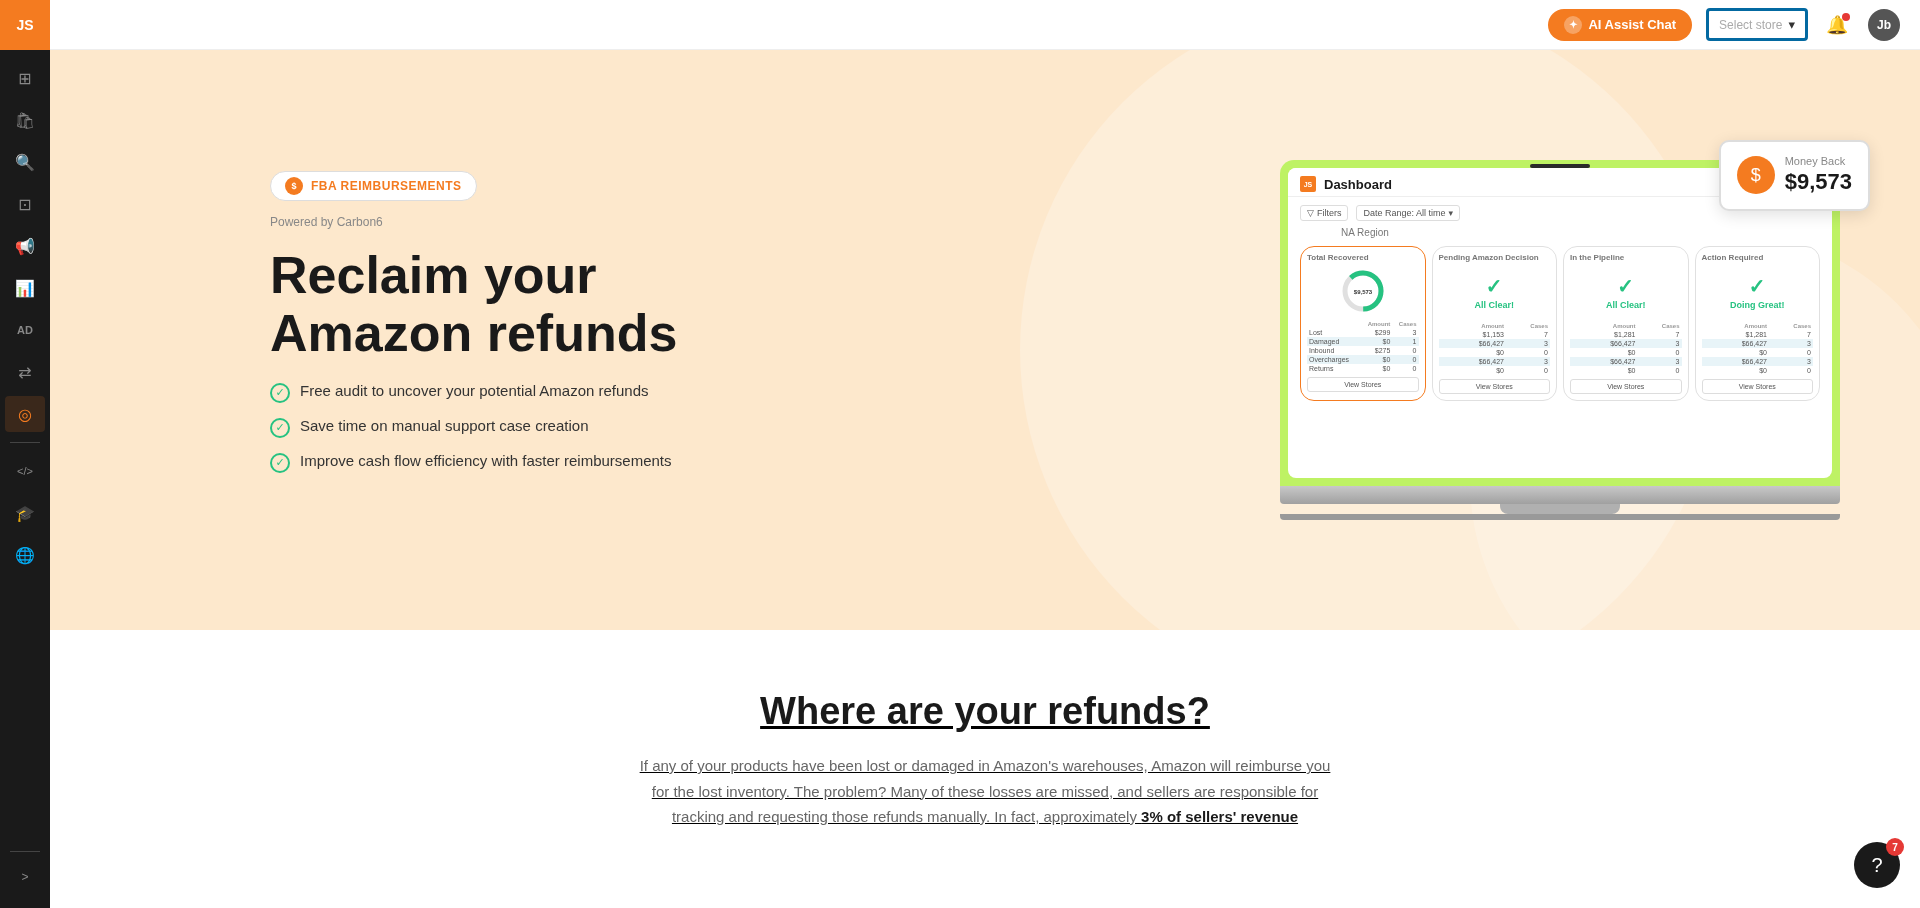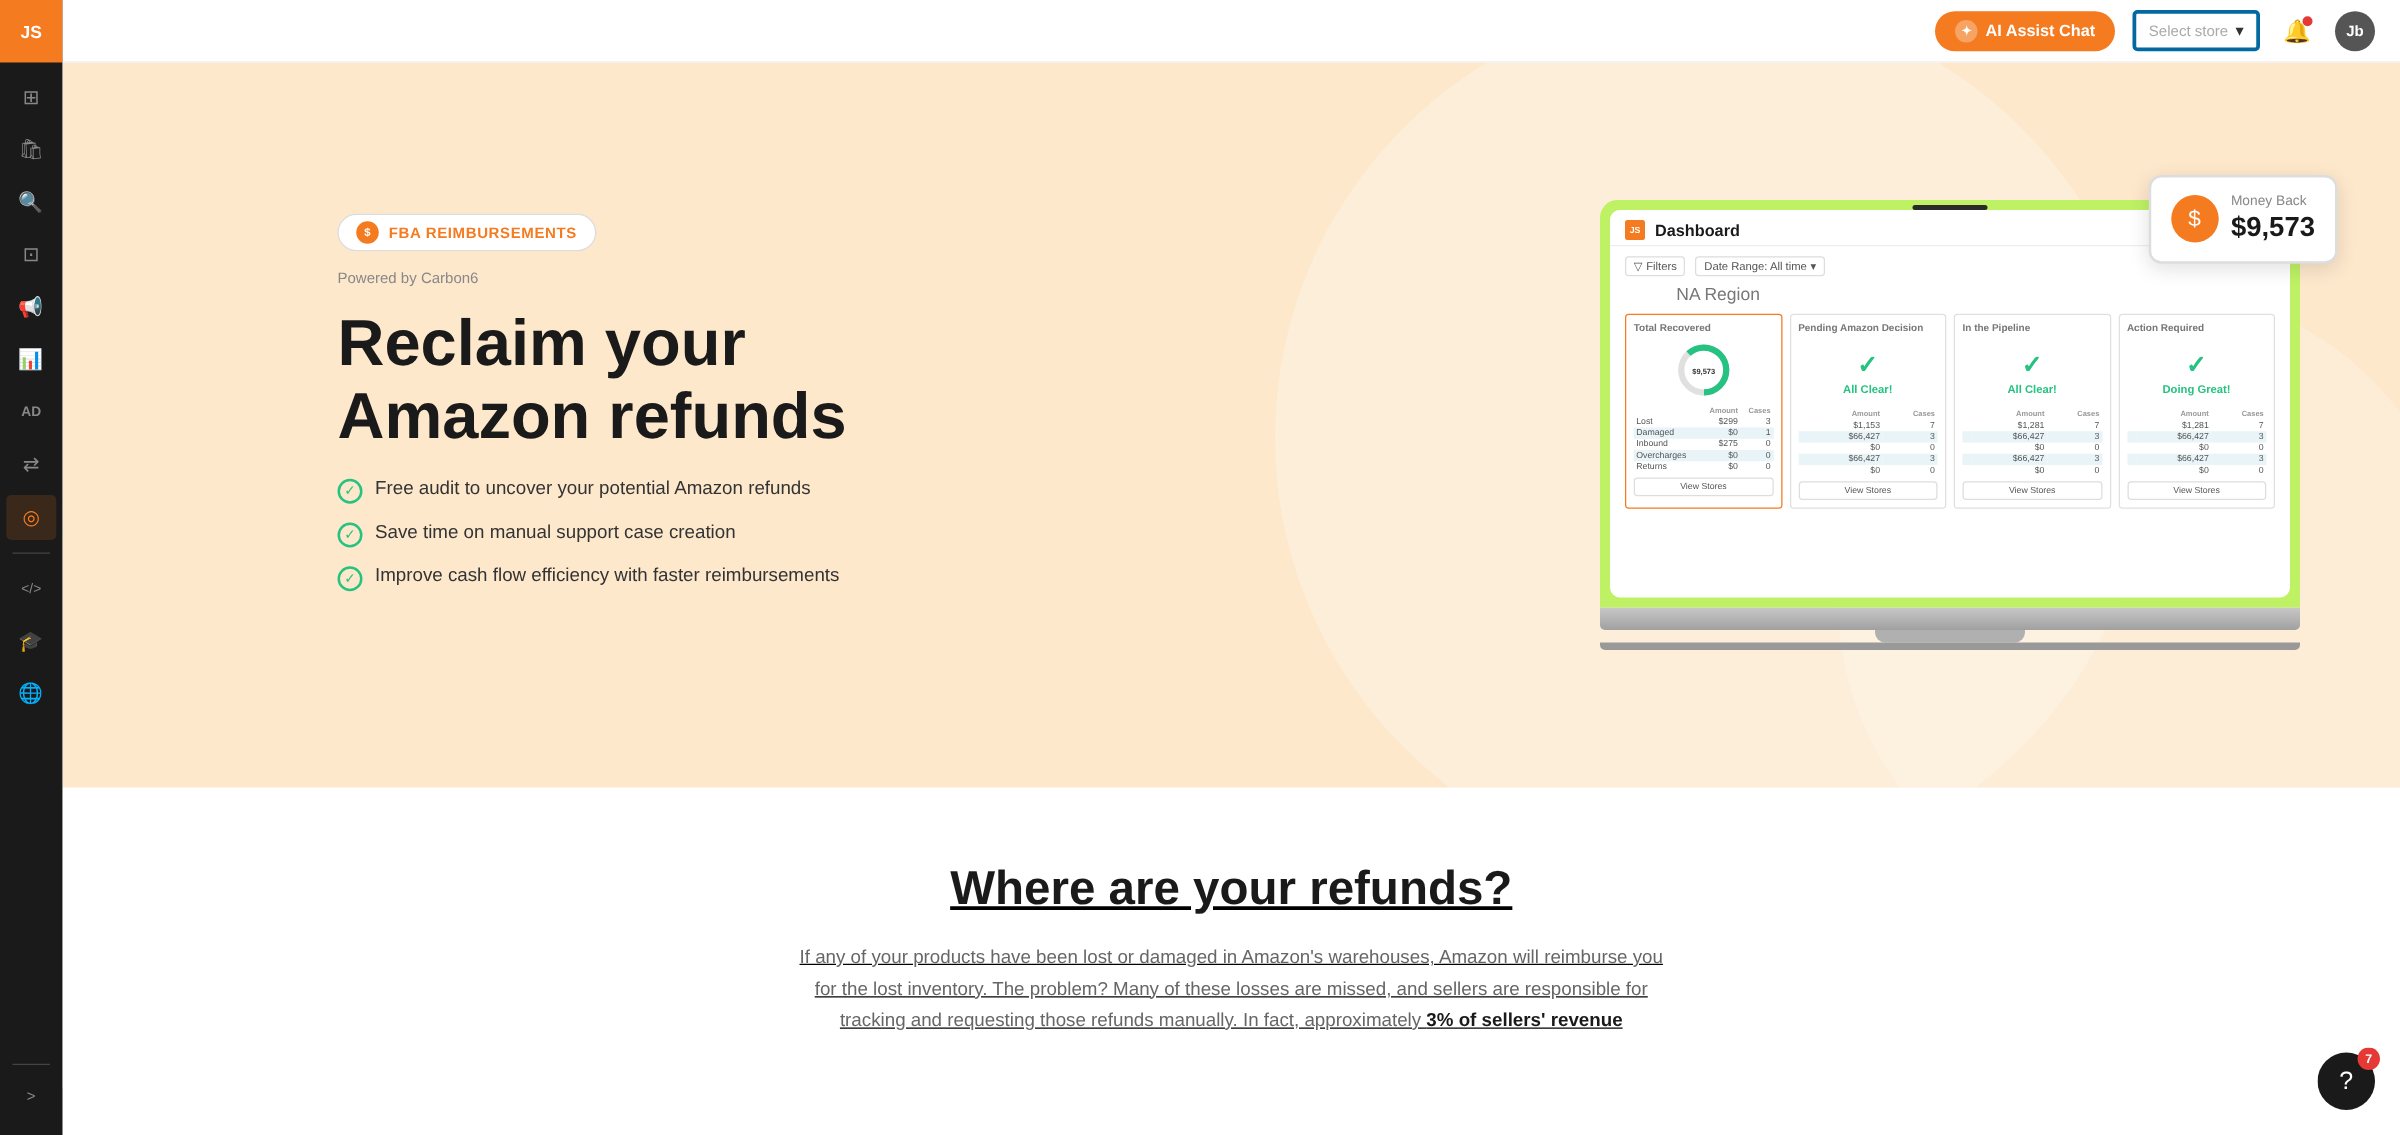--- a/index.html
+++ b/index.html
@@ -397,34 +397,34 @@
       color: #555;
       border: 1px solid #ddd;
       border-radius: 3px;
       padding: 2px 6px;
       background: #fff;
       display: flex;
       align-items: center;
       gap: 3px;
     }
     .dash-region {
-      font-size: 14px;
+      font-size: 10px;
       color: #777;
       margin-bottom: 8px;
       padding-left: 41px;
     }
     .dash-cards-row {
       display: grid;
       grid-template-columns: 1fr 1fr 1fr 1fr;
       gap: 6px;
       margin-bottom: 0;
     }
     .dash-card {
       border: 1.5px solid #e0e0e0;
-      border-radius: 3px;
+      border-radius: 14px;
       padding: 6px;
       background: #fff;
     }
     .dash-card.active-card {
       border-color: #f47b20;
     }
     .dash-card-title {
       font-size: 8px;
       color: #777;
       margin-bottom: 4px;

